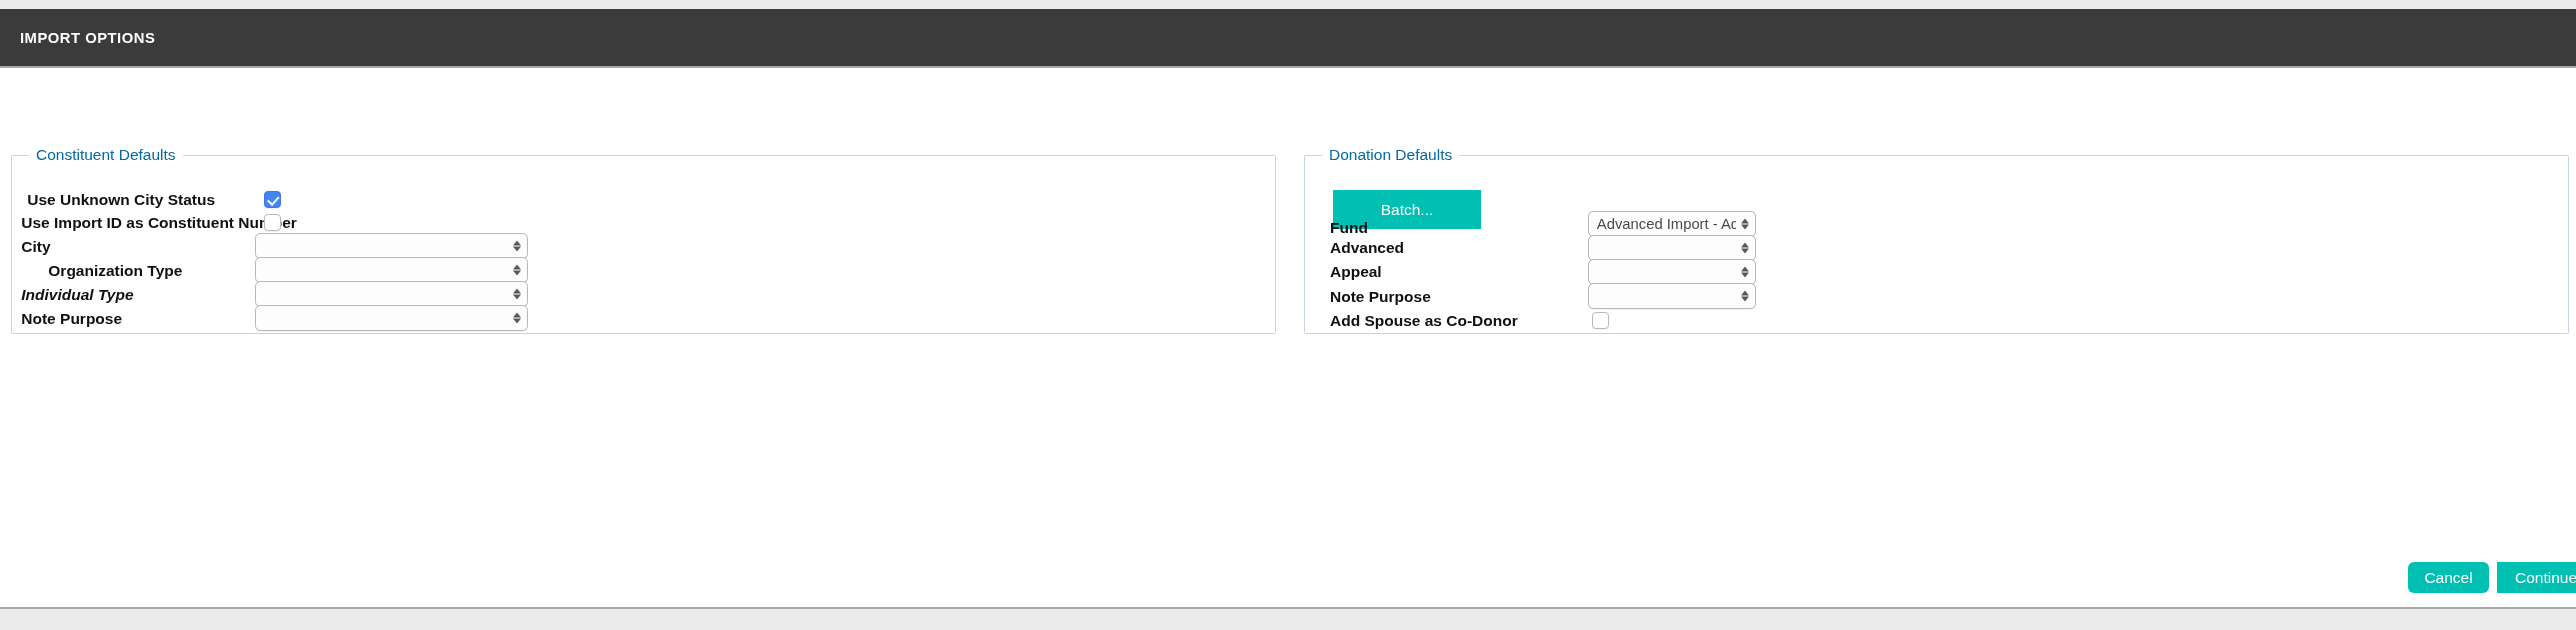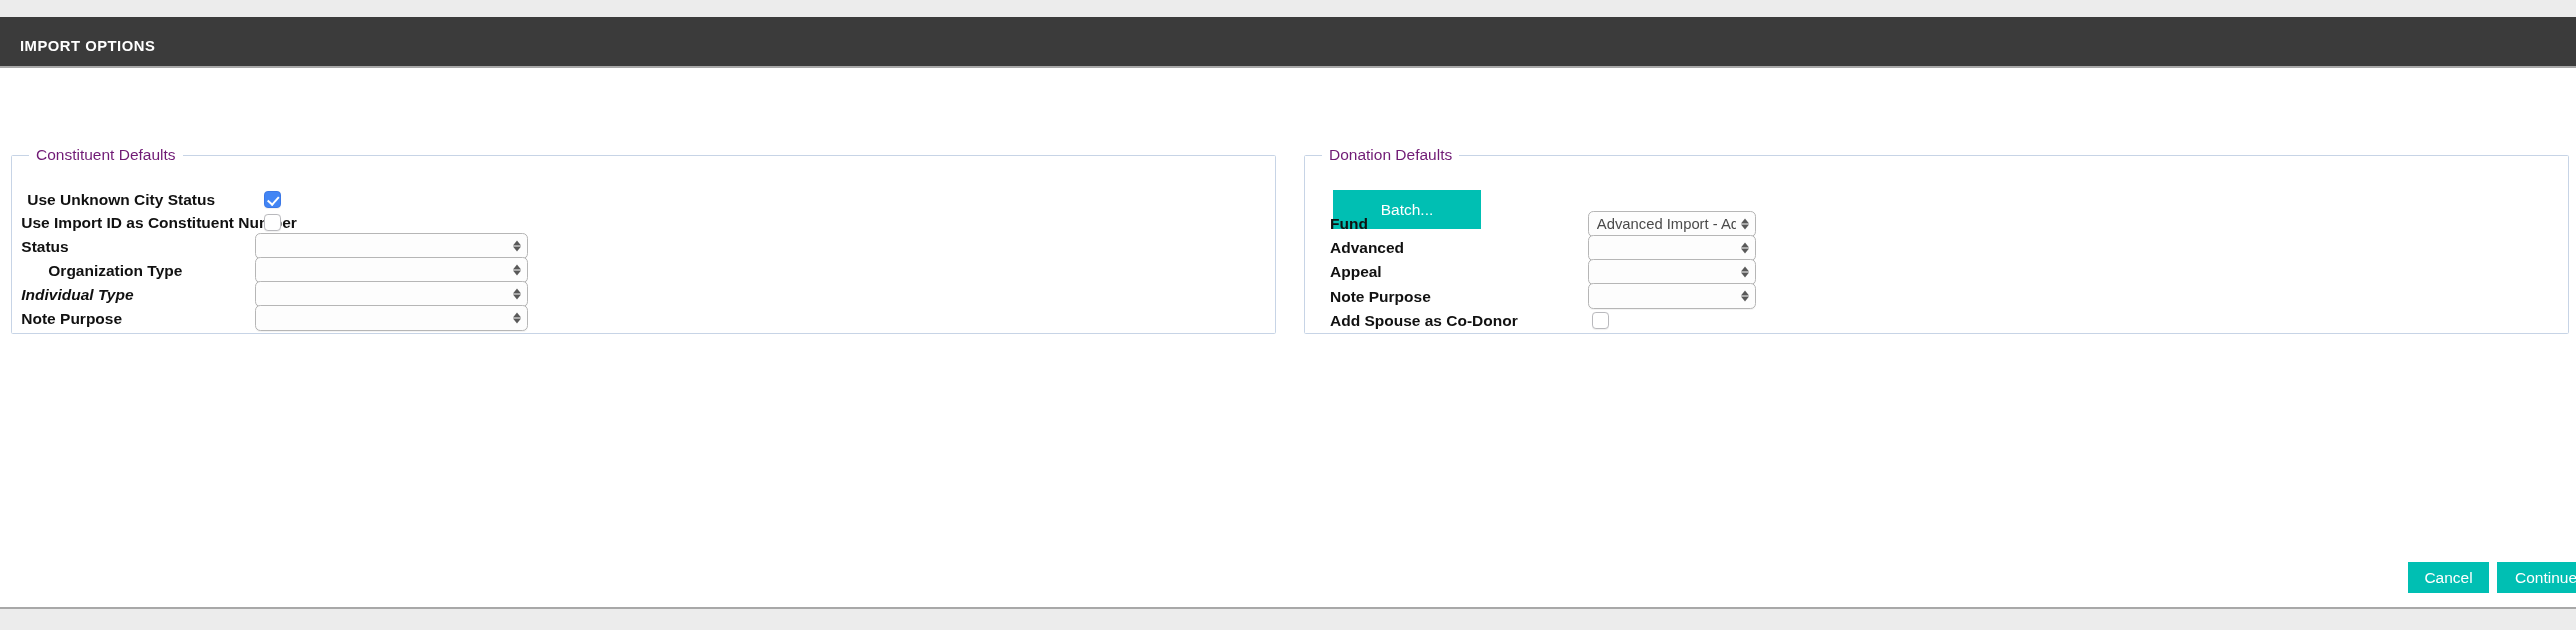--- a/index.html
+++ b/index.html
@@ -12,21 +12,21 @@
   }
 
   .app { position: relative; width: 2576px; height: 630px; background: #ececec; }
 
   
   .titlebar {
     position: absolute;
     left: 0; top: 9.3px;
     width: 2576px; height: 57px;
     background: #3b3b3b;
-    display: flex; align-items: center; margin-top: 8px;
+    display: flex; align-items: center;
   }
   .titlebar-text {
     color: #ffffff;
     font-size: 14.8px;
     font-weight: bold;
     letter-spacing: 0.5px;
     padding-left: 20px;
     white-space: nowrap;
   }
 
@@ -52,21 +52,21 @@
   fieldset.group {
     position: absolute;
     margin: 0;
     border: 1.6px solid #c7d4e6;
     border-radius: 1.6px;
     padding: 0;
     background: transparent;
   }
   fieldset.group > legend {
     font-size: 15.5px;
-    color: #701a75;
+    color: #0369a1;
     padding: 0 7px;
     margin-left: 17px;
   }
   #constituent-group { left: 11px;   top: 78px; width: 1265px; height: 188px; }
   #donation-group    { left: 1304px; top: 78px; width: 1265px; height: 188px; }
 
   .grouparea { position: relative; width: 100%; height: 100%; }
 
   
   .row {
@@ -152,21 +152,21 @@
     color: #ffffff;
     border: none;
     font-family: "Liberation Sans", sans-serif;
     font-size: 15.5px;
     line-height: 1;
     display: flex; align-items: center; justify-content: center;
     cursor: pointer;
     padding: 0;
   }
   #batch-button  { left: 28px; top: 26px; width: 148px; height: 39px; }
-  #cancel-button  { left: 2408px; top: 562px; width: 81px; height: 31px; }
+  #cancel-button  { left: 2408px; top: 562px; width: 81px; height: 31px; border-radius: 6px; }
   #continue-button{ left: 2497px; top: 562px; width: 98px; height: 31px; }
 </style>
 </head>
 <body>
 
 <div class="app">
 
   <div class="titlebar">
     <span class="titlebar-text">IMPORT OPTIONS</span>
   </div>
@@ -182,21 +182,21 @@
           <span class="lbl">Use Unknown City Status</span>
         </div>
         <span class="cb checked" style="left:252px; top:27px;"></span>
 
         <div class="row c-label" style="top:46px;">
           <span class="lbl">Use Import ID as Constituent Number</span>
         </div>
         <span class="cb" style="left:252px; top:50px;"></span>
 
         <div class="row c-label" style="top:70px;">
-          <span class="lbl">Status</span>
+          <span class="lbl">City</span>
         </div>
         <div class="sel" style="left:243px; top:69px; width:273px;">
           <span class="selval"></span>
           <span class="stepper">
               <i class="up"></i>
               <i class="down"></i>
             </span>
         </div>
 
         <div class="row c-label" style="top:94px;margin-left:27px;">
@@ -234,21 +234,21 @@
 
       </div>
     </fieldset>
 
     <fieldset class="group" id="donation-group">
       <legend>Donation Defaults</legend>
       <div class="grouparea">
 
         <button class="btn-teal" id="batch-button">Batch...</button>
 
-        <div class="row d-label" style="top:47px;">
+        <div class="row d-label" style="top:47px;align-items:flex-end;">
           <span class="lbl">Fund</span>
         </div>
         <div class="sel" style="left:283px; top:47px; width:168px;">
           <span class="selval">Advanced Import - Advanced Import</span>
           <span class="stepper">
               <i class="up"></i>
               <i class="down"></i>
             </span>
         </div>
 

